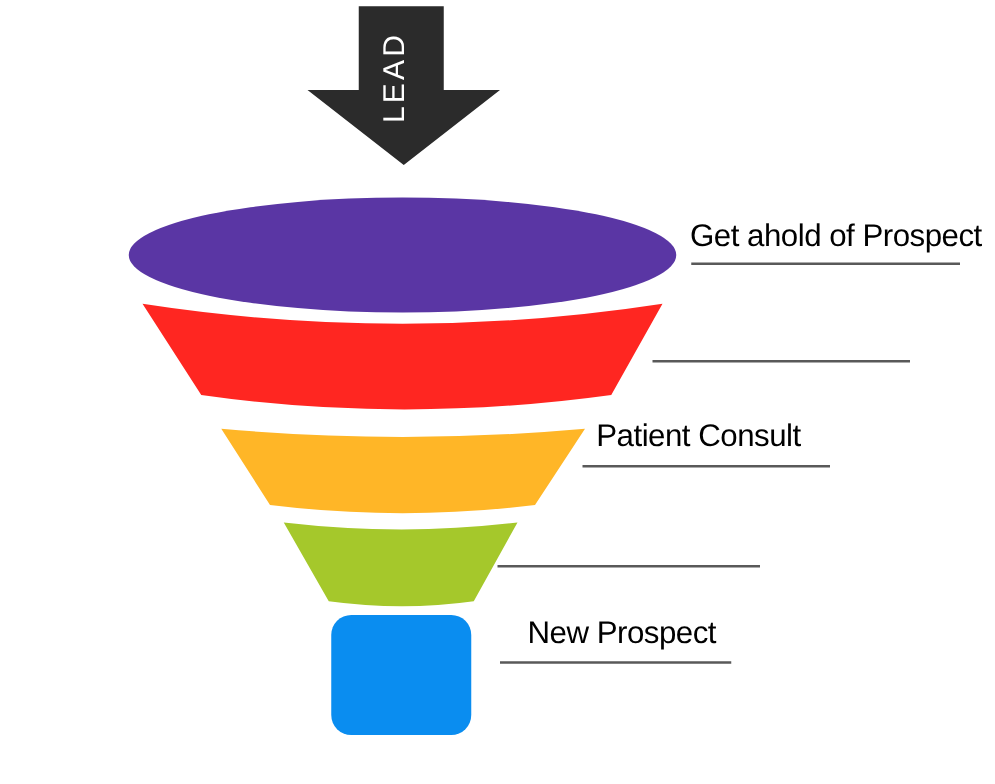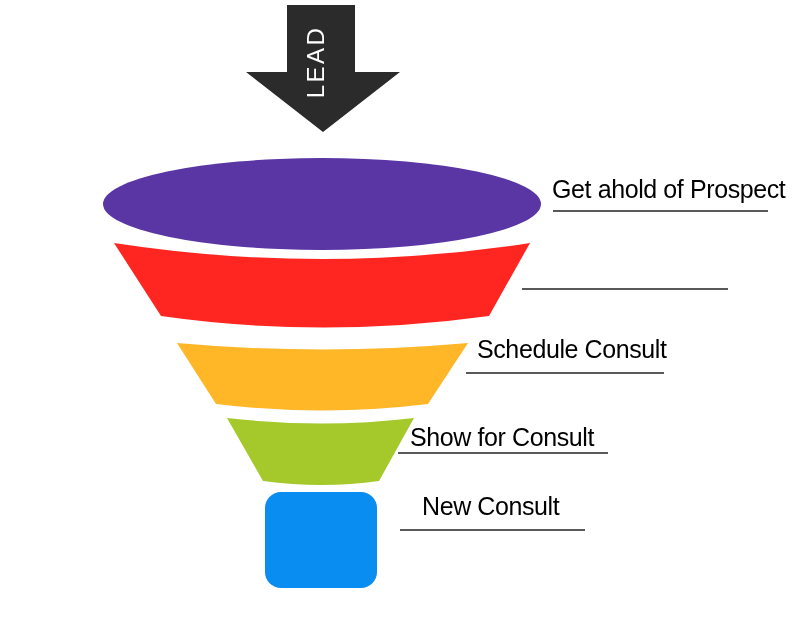--- a/index.html
+++ b/index.html
@@ -56,22 +56,21 @@
     <rect x="265" y="492" width="112" height="96" rx="16" fill="#0a8df0"></rect>
   </svg>
 
   <div class="lead-label">LEAD</div>
 
   <div class="stage-label t1">Get ahold of Prospect</div>
   <div class="stage-underline u1"></div>
 
   <div class="stage-underline u2"></div>
 
-  <div class="stage-label t3">Schedule Consult</div>
+  <div class="stage-label t3">Patient Consult</div>
   <div class="stage-underline u3"></div>
 
-  <div class="stage-label t4">Show for Consult</div>
   <div class="stage-underline u4"></div>
 
-  <div class="stage-label t5">New Consult</div>
+  <div class="stage-label t5">New Prospect</div>
   <div class="stage-underline u5"></div>
 
 </div>
 
 </body></html>

